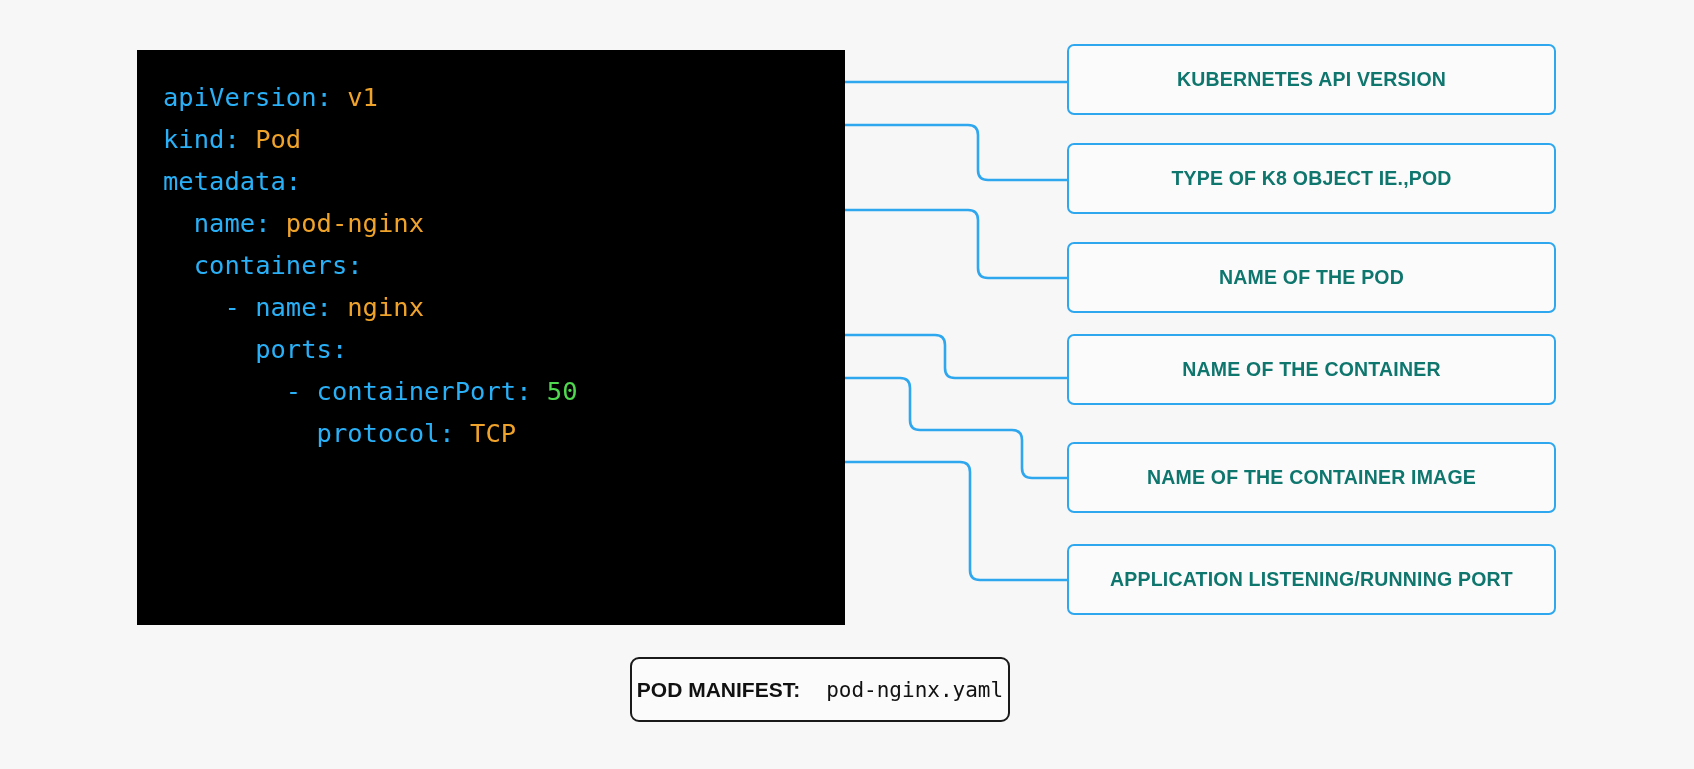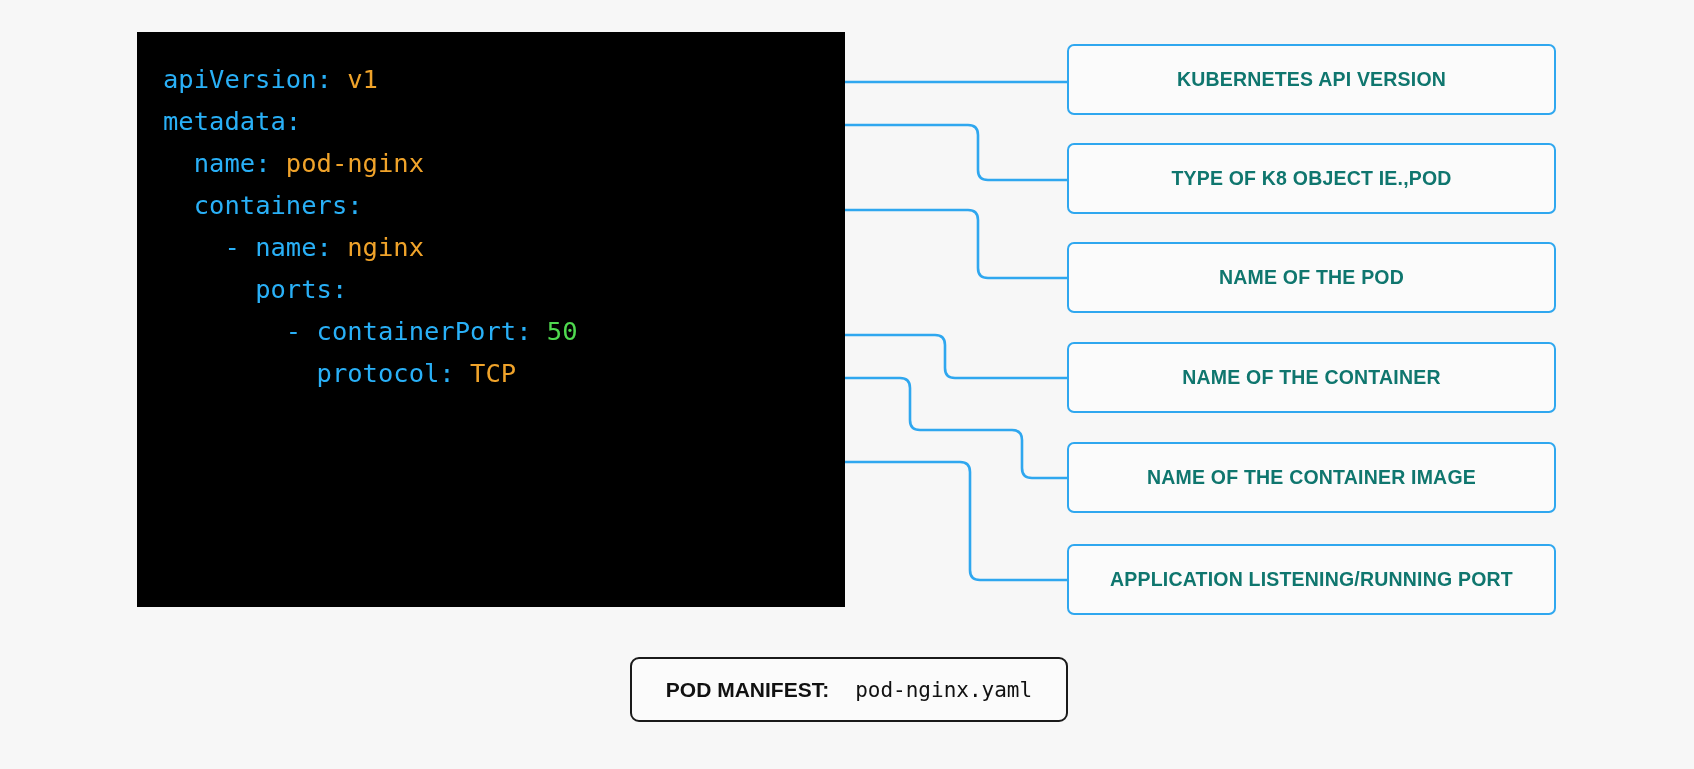--- a/index.html
+++ b/index.html
@@ -14,21 +14,21 @@
     position: relative;
     width: 1694px;
     height: 769px;
     background: #f7f7f7;
   }
 
   
   #code-block {
     position: absolute;
     left: 137px;
-    top: 32px;
+    top: 50px;
     width: 708px;
     height: 575px;
     background: #000000;
     padding: 26px 0 12px 26px;
     z-index: 3;
   }
   .code-line {
     font-family: "DejaVu Sans Mono", "Liberation Mono", monospace;
     font-size: 25.5px;
     line-height: 42px;
@@ -72,21 +72,21 @@
     z-index: 2;
     pointer-events: none;
   }
   #connectors path, #connectors line { fill: none; stroke: #2fa7ef; stroke-width: 2.6; }
 
   
   #manifest-box {
     position: absolute;
     left: 630px;
     top: 657px;
-    width: 438px;
+    width: 380px;
     height: 65px;
     background: #fbfbfb;
     border: 2.5px solid #1a1a1a;
     border-radius: 9px;
     display: flex;
     align-items: center;
     justify-content: center;
     gap: 12px;
     z-index: 4;
   }
@@ -119,39 +119,40 @@
 
     <path d="M 460 335 H 935 Q 945 335 945 345 V 368 Q 945 378 955 378 H 1067"></path>
 
     <path d="M 600 378 H 900 Q 910 378 910 388 V 420 Q 910 430 920 430 H 1012 Q 1022 430 1022 440 V 468 Q 1022 478 1032 478 H 1067"></path>
 
     <path d="M 630 462 H 960 Q 970 462 970 472 V 570 Q 970 580 980 580 H 1067"></path>
   </svg>
 
   <div id="code-block">
     <div class="code-line"><span class="k">apiVersion:</span> <span class="v">v1</span></div>
+    <div class="code-line"><span class="k">kind:</span> <span class="v">Pod</span></div>
     <div class="code-line"><span class="k">metadata:</span></div>
     <div class="code-line">  <span class="k">name:</span> <span class="v">pod-nginx</span></div>
     <div class="code-line">  <span class="k">containers:</span></div>
     <div class="code-line">    <span class="d">-</span> <span class="k">name:</span> <span class="v">nginx</span></div>
     <div class="code-line">      <span class="k">ports:</span></div>
     <div class="code-line">        <span class="d">-</span> <span class="k">containerPort:</span> <span class="n">50</span></div>
     <div class="code-line">          <span class="k">protocol:</span> <span class="v">TCP</span></div>
   </div>
 
   <div class="callout" style="top:44px">
     <span>KUBERNETES API VERSION</span>
   </div>
   <div class="callout" style="top:143px">
     <span>TYPE OF K8 OBJECT IE.,POD</span>
   </div>
   <div class="callout" style="top:242px">
     <span>NAME OF THE POD</span>
   </div>
-  <div class="callout" style="top:342px">
+  <div class="callout" style="top:334px">
     <span>NAME OF THE CONTAINER</span>
   </div>
   <div class="callout" style="top:442px">
     <span>NAME OF THE CONTAINER IMAGE</span>
   </div>
   <div class="callout" style="top:544px">
     <span>APPLICATION LISTENING/RUNNING PORT</span>
   </div>
 
   <div id="manifest-box">

